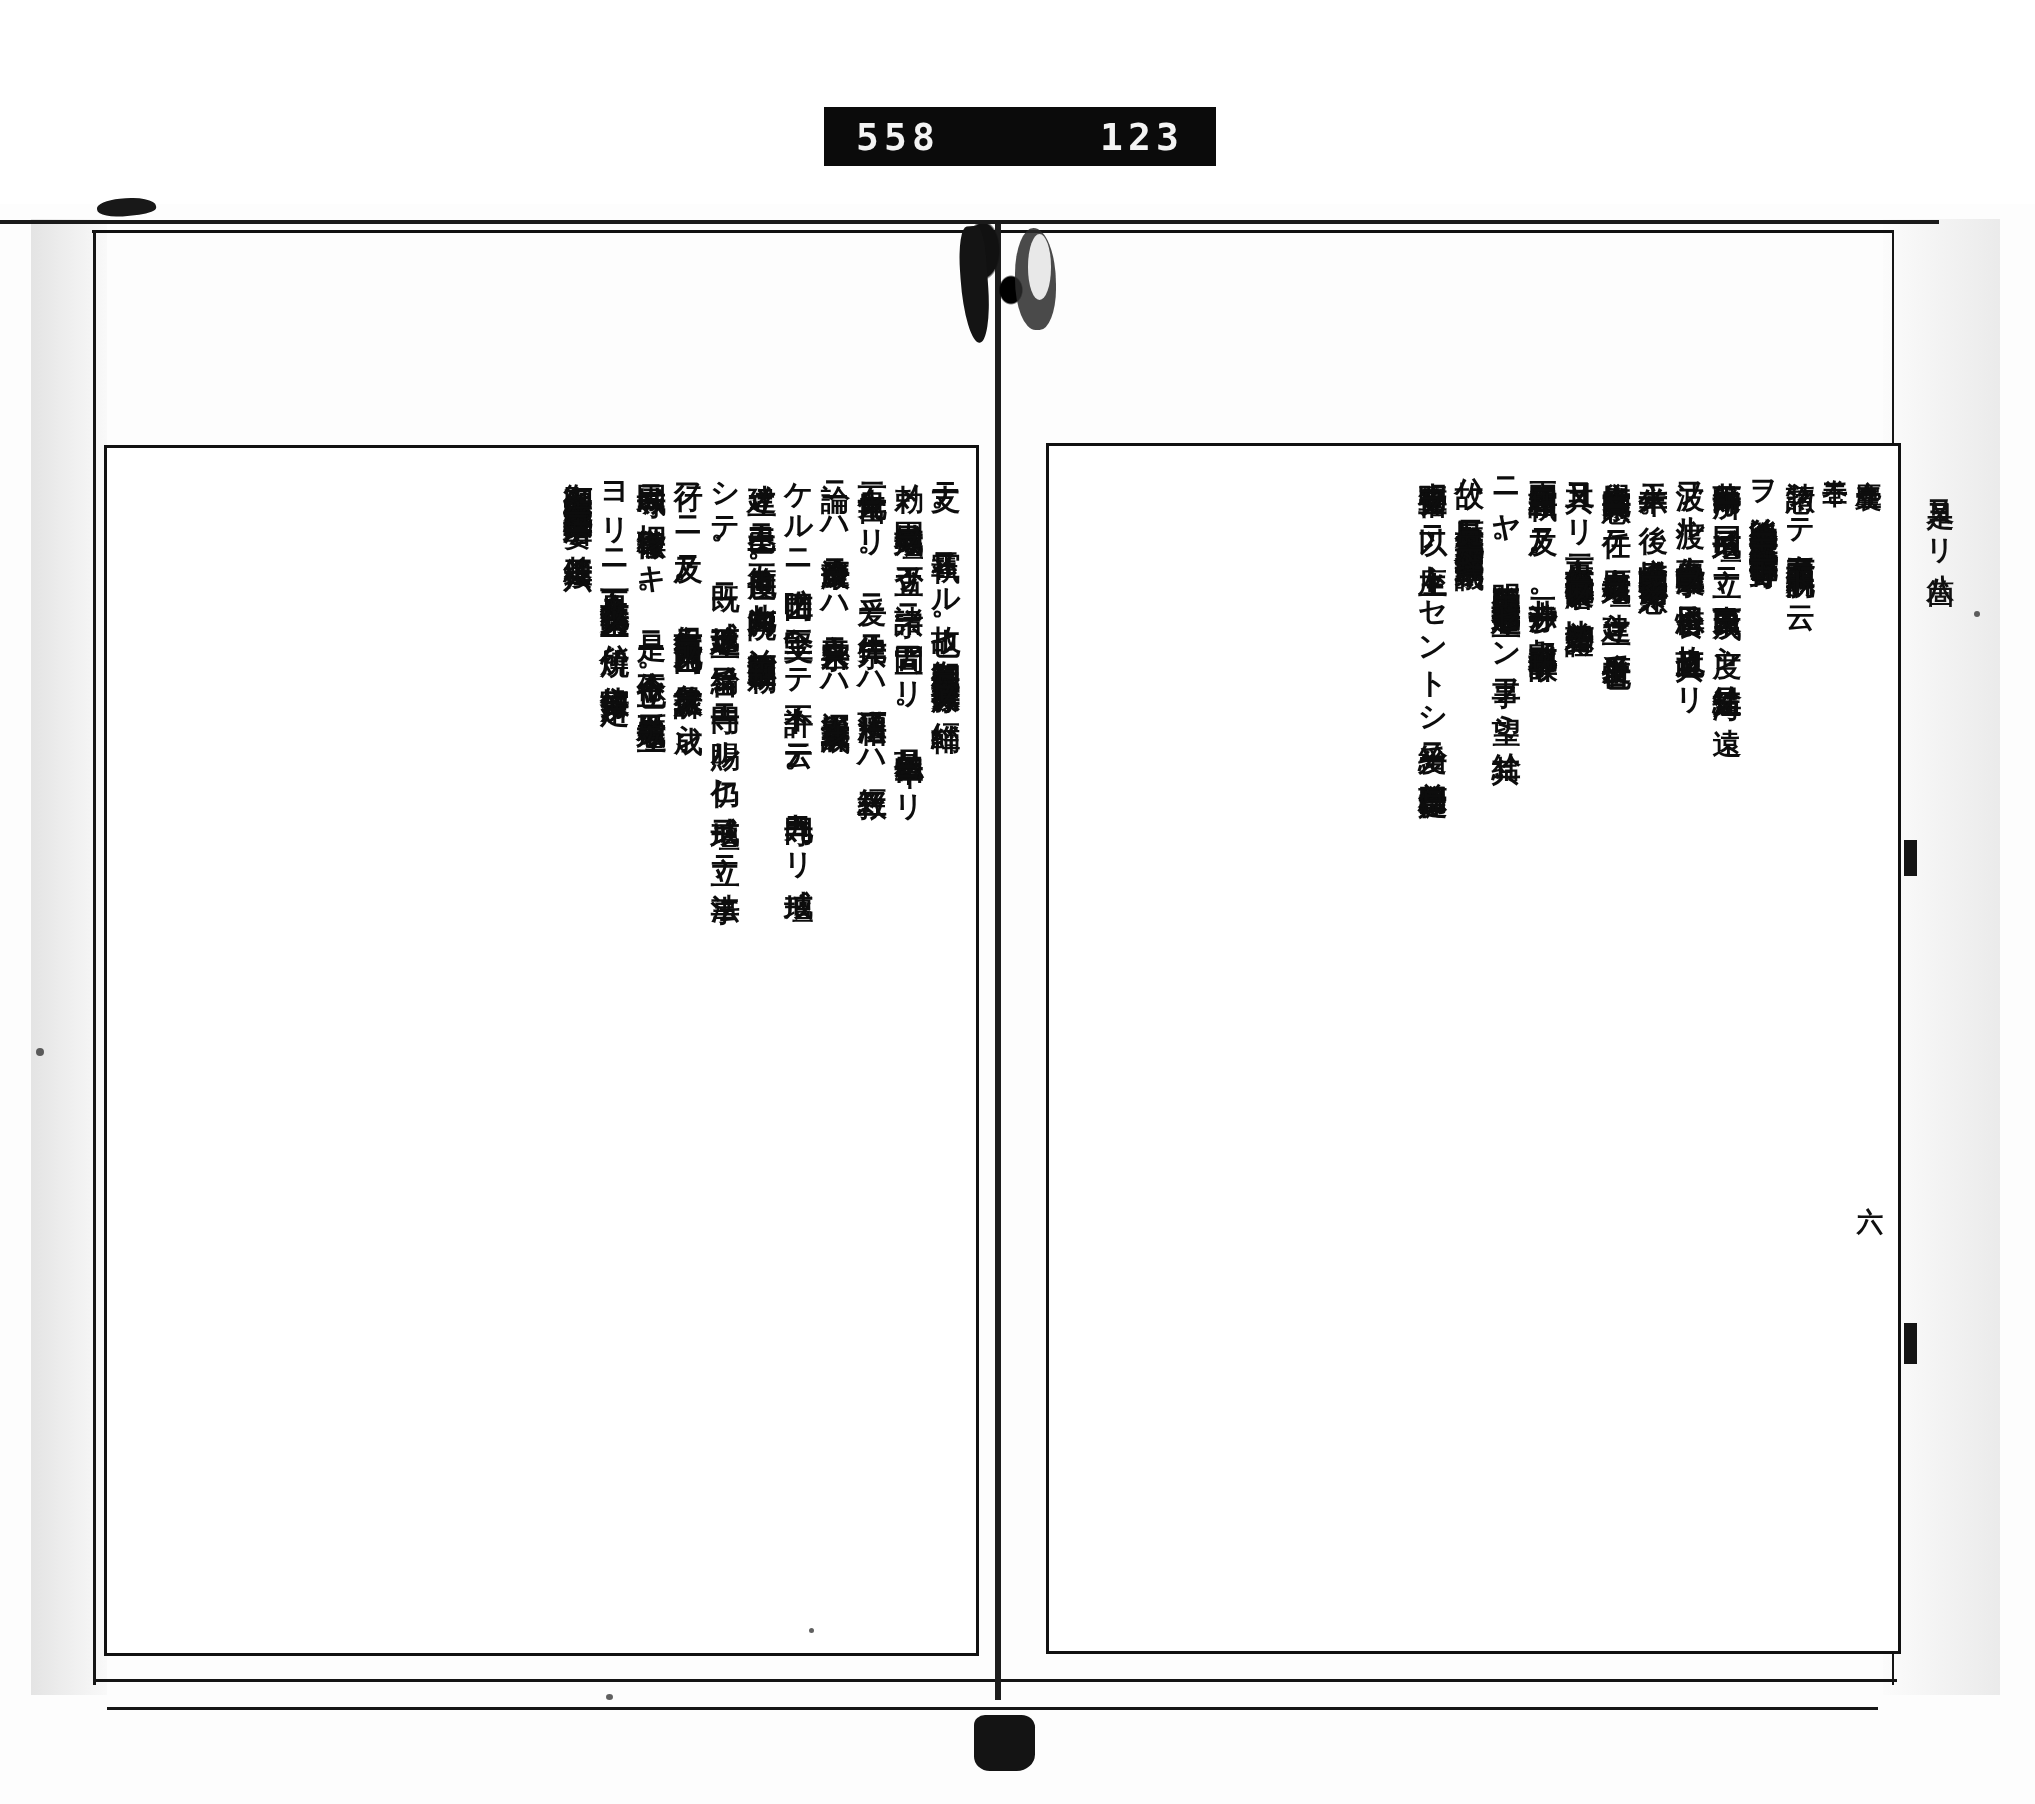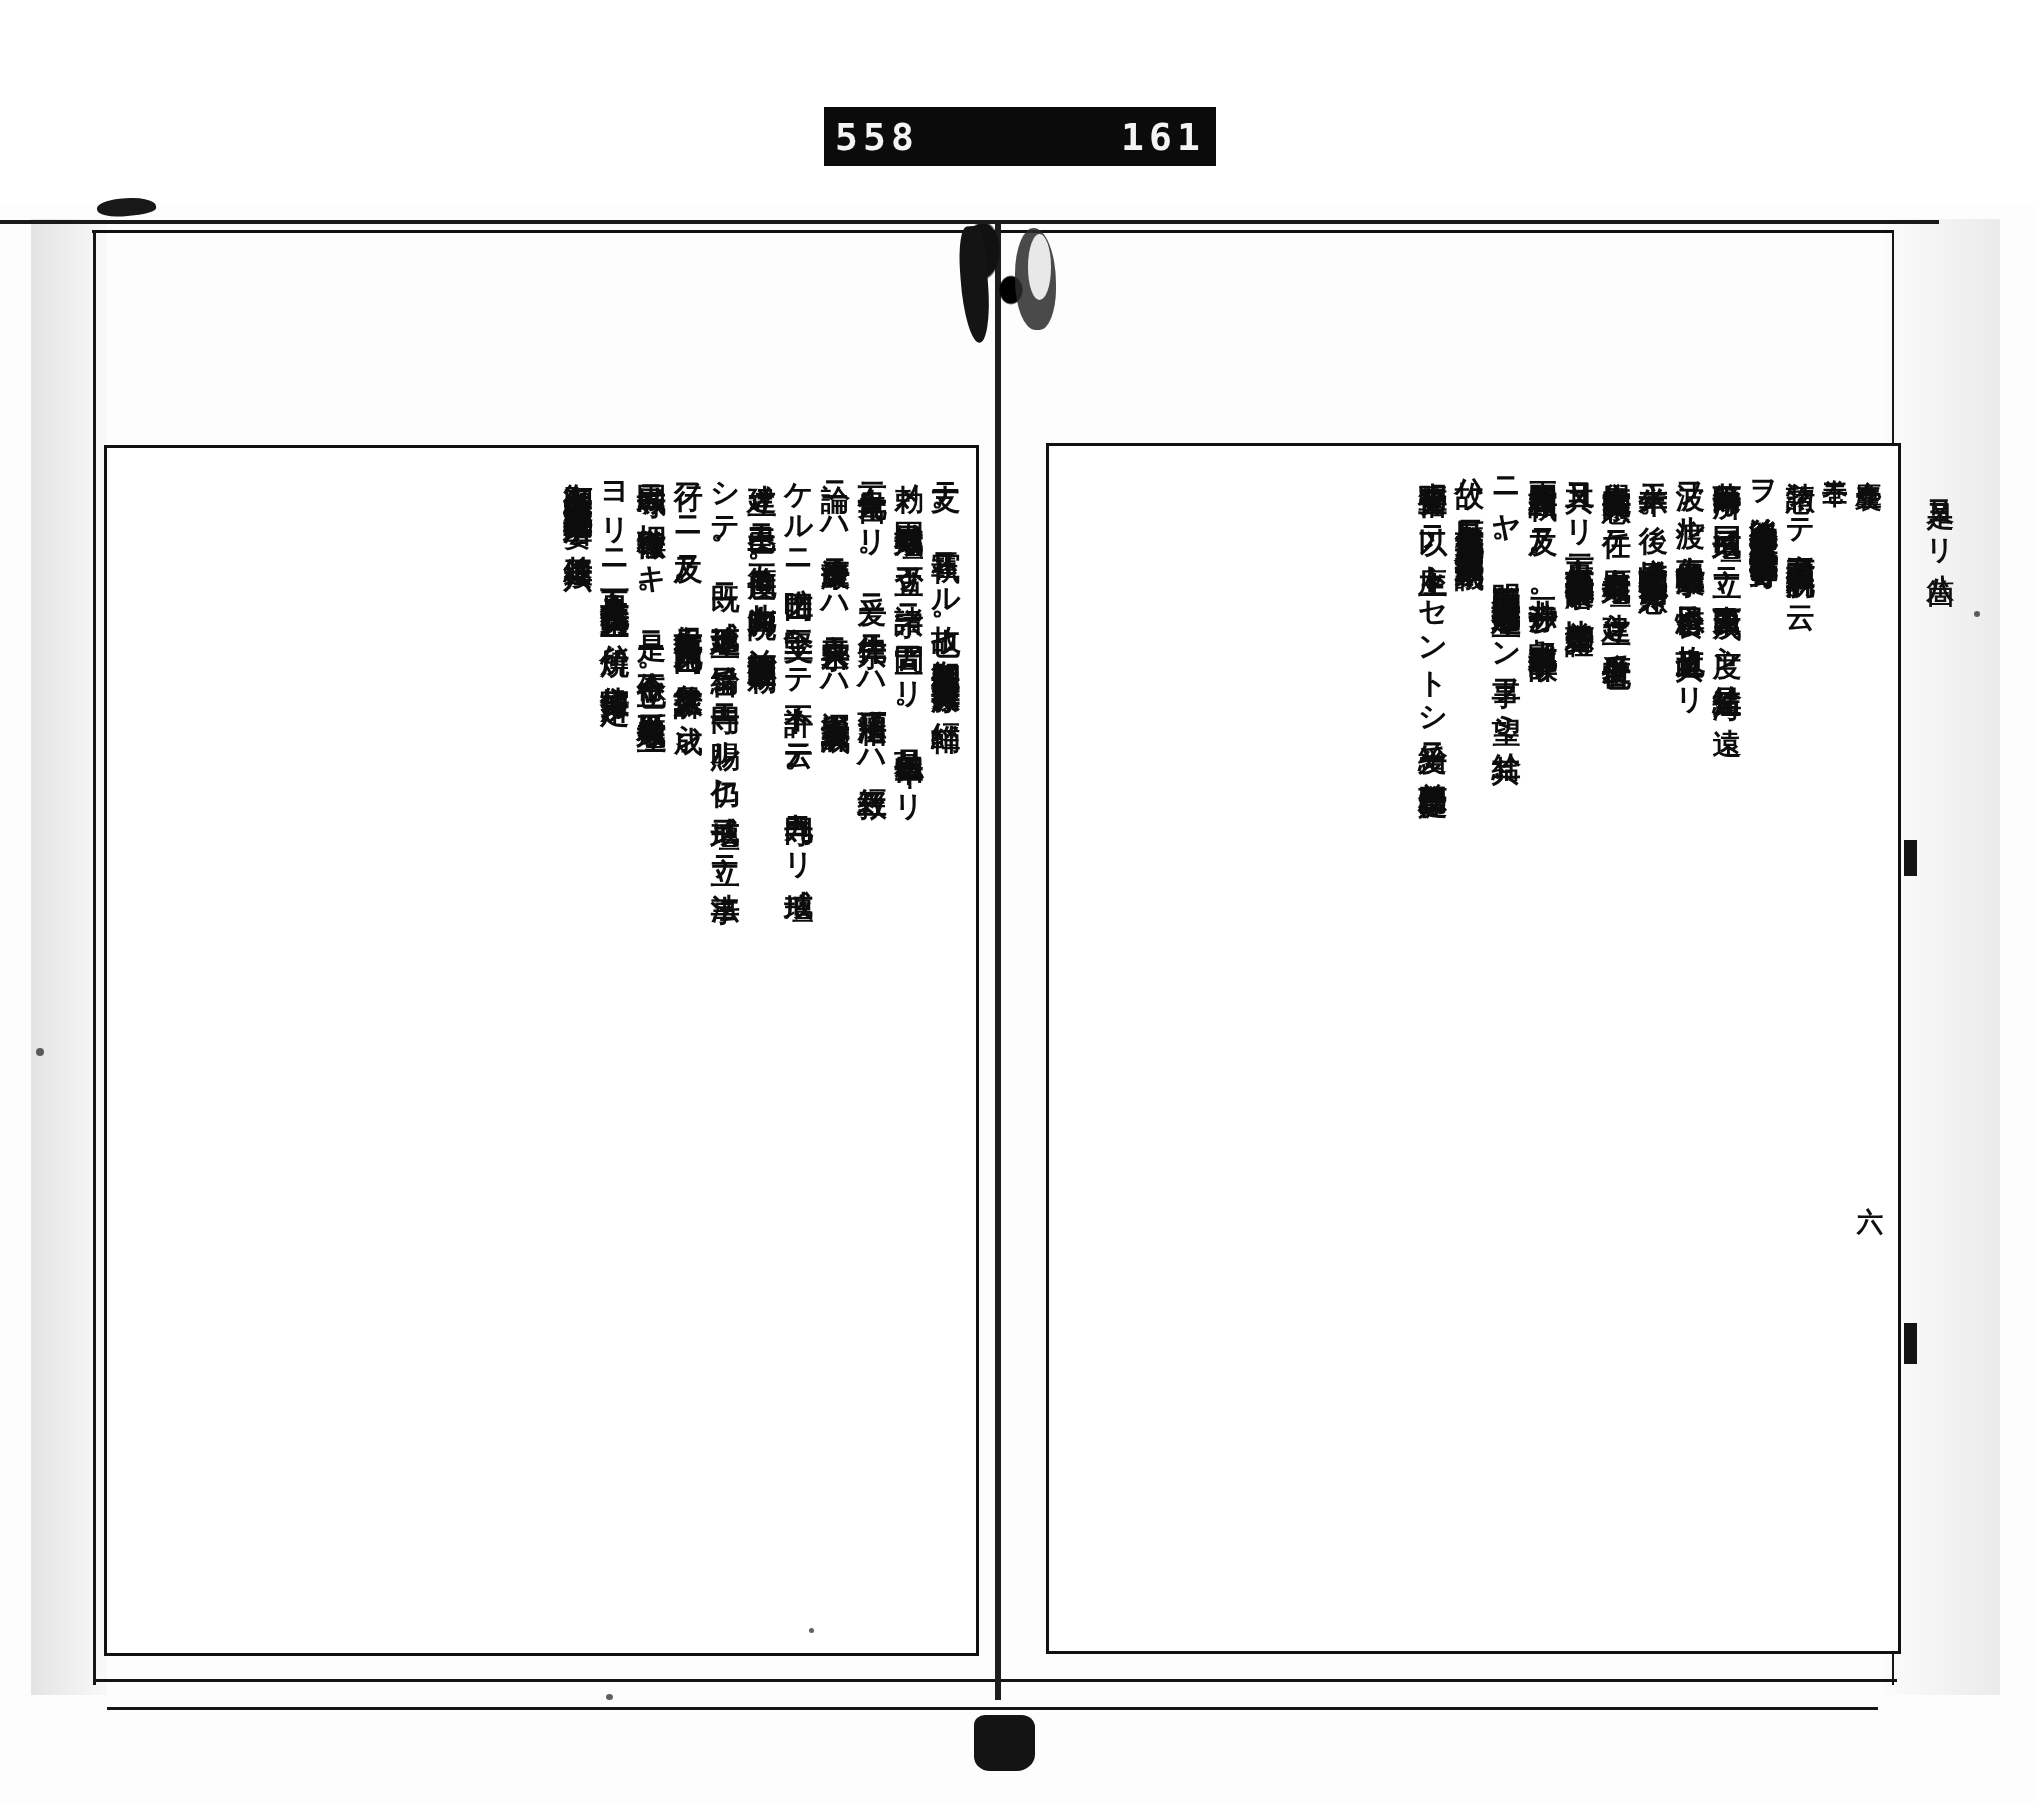--- a/index.html
+++ b/index.html
@@ -19,21 +19,21 @@
   .film-header {
     position: absolute;
     left: 824px;
     top: 107px;
     width: 392px;
     height: 59px;
     background: #0b0b0b;
     display: flex;
     align-items: center;
     justify-content: space-between;
-    padding: 0 11px;
+    padding: 0 32px;
     box-sizing: border-box;
   }
   .film-header .num {
     color: #f4f4f4;
     font-family: "DejaVu Sans Mono", monospace;
     font-size: 38px;
     letter-spacing: 5.1px;
     font-weight: bold;
   }
 
@@ -264,21 +264,21 @@
     background: #2b2b2b;
     border-radius: 50%;
     opacity: .75;
   }
 </style>
 </head>
 <body>
 
 <div class="film-header">
   <span class="num">558</span>
-  <span class="num">161</span>
+  <span class="num">123</span>
 </div>
 
 <div class="scan-ground"></div>
 <div class="scan-smudge-left"></div>
 <div class="scan-smudge-right"></div>
 
 <div class="rule-top-long"></div>
 <div class="rule-top-inner"></div>
 <div class="page-outline"></div>
 <div class="rule-bottom"></div>

